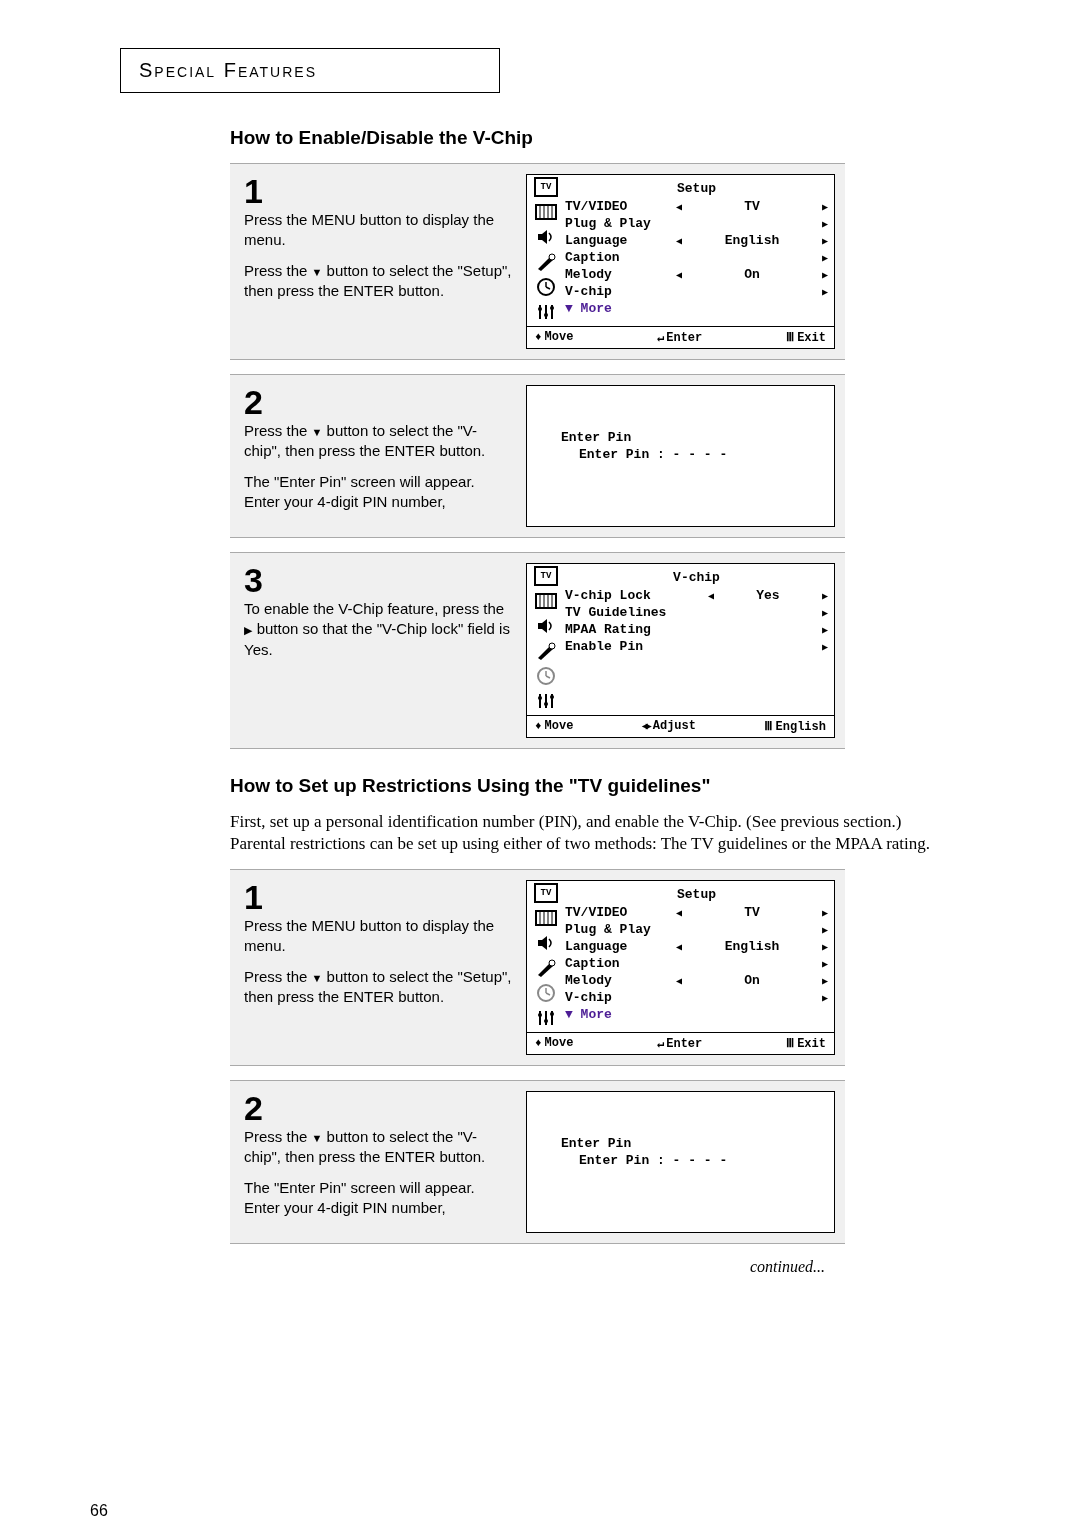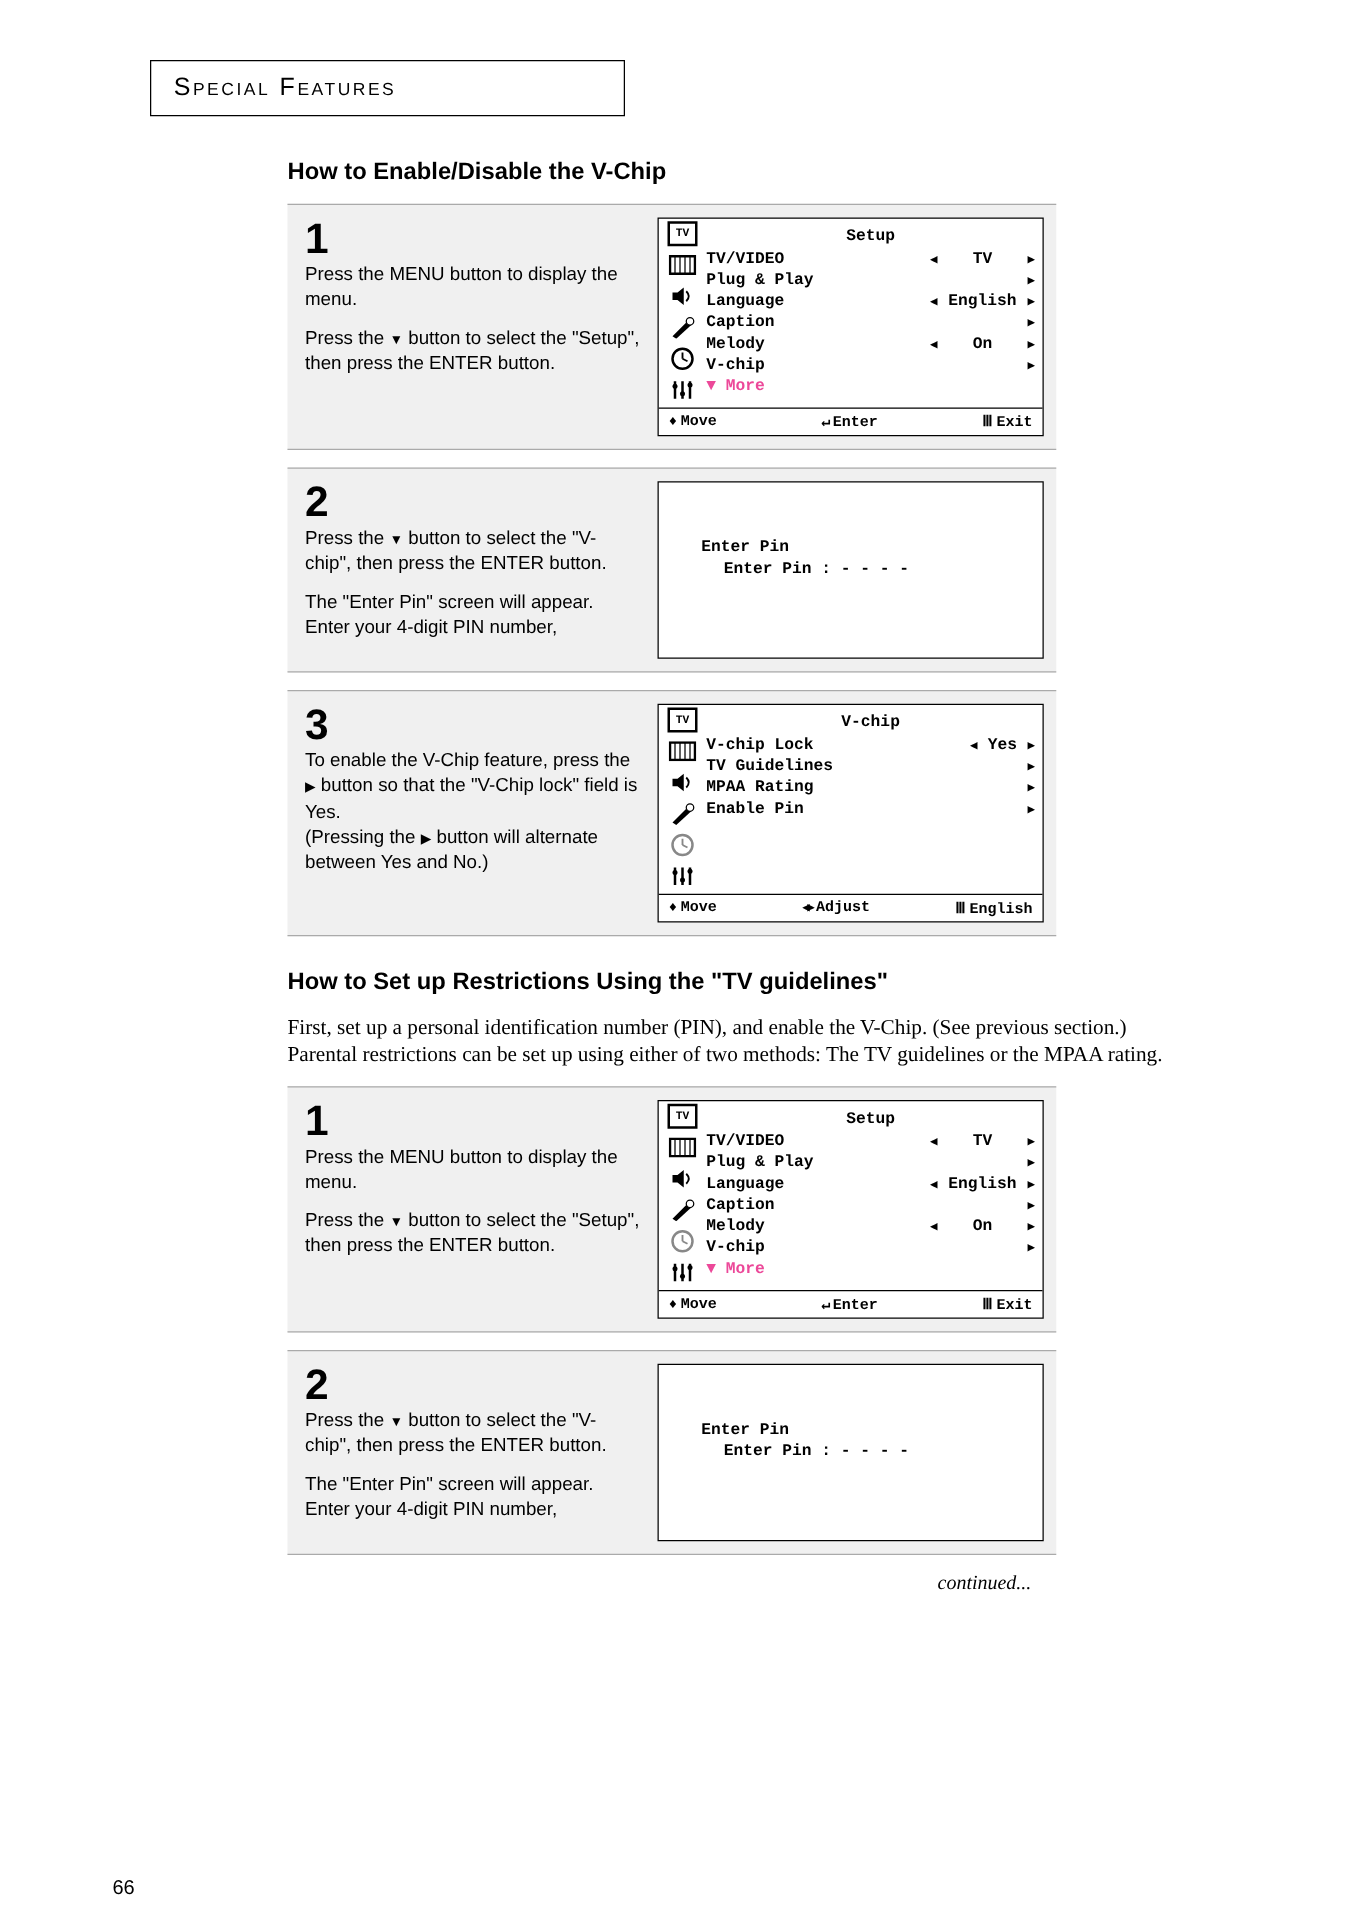--- a/index.html
+++ b/index.html
@@ -93,26 +93,27 @@
     .icon-tv { border: 2px solid #000; font-weight: bold; font-size: 9px; background: #fff; }
     .osd-menu {
       flex: 1;
       padding: 2px 6px 4px 4px;
     }
     .osd-item {
       display: flex;
       justify-content: space-between;
       padding: 1px 0;
       font-weight: bold;
+      gap: 34px;
     }
     .osd-item-label { flex: 1; }
     .tri-l::before { content: "◀"; font-size: 10px; }
     .tri-r::before { content: "▶"; font-size: 10px; }
     .osd-item-val { width: 72px; text-align: center; }
-    .osd-more { color: #ec4899; font-weight: bold; padding-left: 0; }
+    .osd-more { color: #4c1d95; font-weight: bold; padding-left: 0; }
     .osd-footer {
       display: flex;
       justify-content: space-between;
       border-top: 1px solid #000;
       padding: 3px 8px;
       font-weight: bold;
       font-size: 12px;
     }
     .arrow-down::before { content: "▼"; font-size: 11px; }
     .arrow-right::before { content: "▶"; font-size: 11px; }
@@ -275,23 +276,20 @@
     </div>
   </div>
 </div>
 
 <div class="step-row">
   <div class="step-left">
     <div class="step-num">3</div>
     <p>
       <span>To enable the V-Chip feature, press the </span><span class="arrow-right"></span><span> button so that the "V-Chip lock" field is Yes.</span>
     </p>
-    <p>
-      <span>(Pressing the </span><span class="arrow-right"></span><span> button will alternate between Yes and No.)</span>
-    </p>
   </div>
   <div class="step-right">
     <div class="osd">
       <div class="osd-body">
         <div class="osd-icons">
           <div class="icon-box icon-tv">TV</div>
           <div class="icon-box">
               <svg width="22" height="16">
                 <rect x="1" y="1" width="20" height="14" fill="none" stroke="#000" stroke-width="2"></rect>
                 <line x1="5" y1="1" x2="5" y2="15" stroke="#000"></line>

